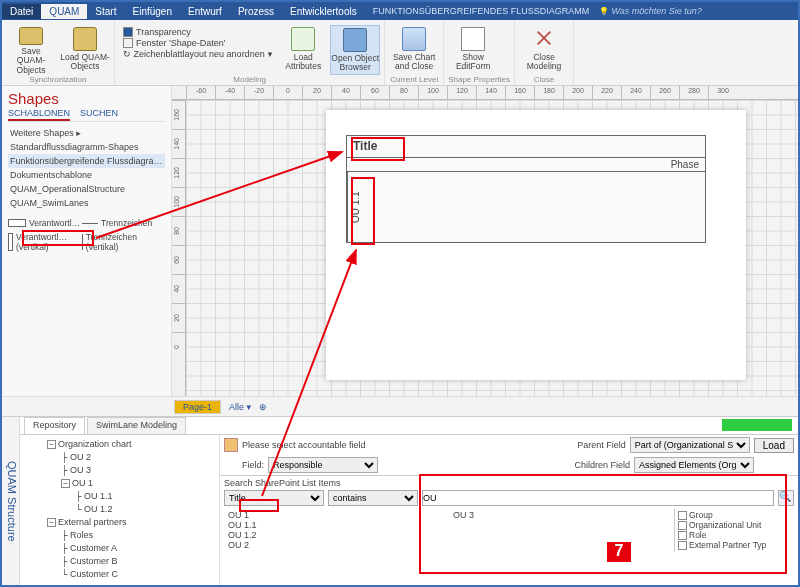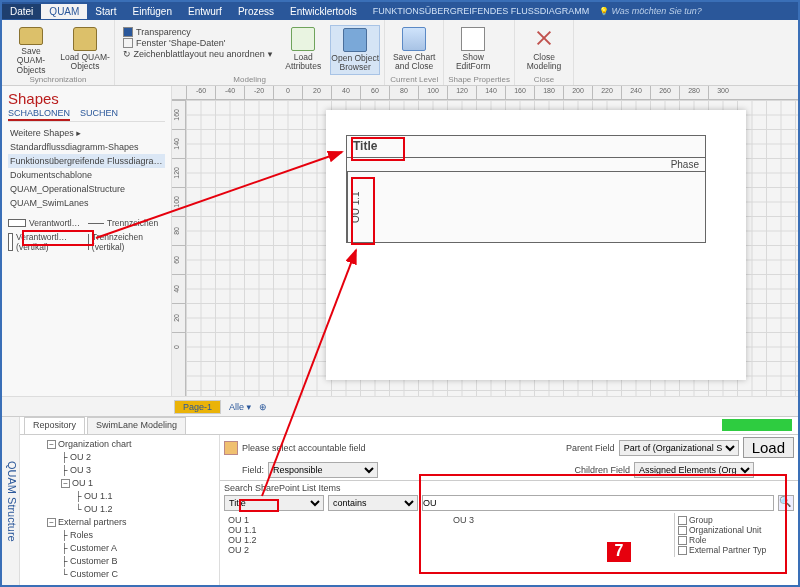--- a/index.html
+++ b/index.html
@@ -41,21 +41,21 @@
 .main { display: flex; height: 310px; }
 .shapes-panel { width: 170px; background: #f8f8f8; border-right: 1px solid #ddd; padding: 4px 6px; font-size: 10px; }
 .shapes-panel h2 { font-size: 15px; font-weight: 400; color: #b91c1c; }
 .shapes-tabs { display: flex; gap: 10px; font-size: 9px; color: #2a579a; border-bottom: 1px solid #ddd; margin-bottom: 4px; }
 .shapes-tabs .t { padding: 1px 0; cursor: pointer; }
 .shapes-tabs .t.active { font-weight: 400; border-bottom: 2px solid #b91c1c; }
 .shapes-list { font-size: 9px; color: #444; }
 .shapes-list .item { padding: 2px 2px; cursor: pointer; white-space: nowrap; overflow: hidden; text-overflow: ellipsis; }
 .shapes-list .item.sel { background: #dbe7f5; }
 .stencil-area { margin-top: 6px; }
-.stencil-row { display: flex; gap: 6px; padding: 2px 0; font-size: 8.5px; align-items: center; }
+.stencil-row { display: flex; padding: 2px 0; font-size: 8.5px; align-items: center; }
 .stencil-row .s { display: flex; align-items: center; gap: 3px; width: 74px; cursor: pointer; }
 .stencil-row .s .sh { width: 18px; height: 8px; border: 1px solid #666; background: #fff; }
 .stencil-row .s .sh.v { width: 6px; height: 18px; }
 .stencil-row .s .sep { width: 16px; height: 1px; background: #666; }
 .stencil-row .s .sep.v { width: 1px; height: 16px; }
 
 
 .canvas-wrap { flex: 1; display: flex; flex-direction: column; background: #e9e9e9; }
 .ruler-h { height: 14px; background: #f0f0f0; border-bottom: 1px solid #bbb; display: flex; overflow: hidden; font-size: 7px; color: #666; position: relative; padding-left: 14px; }
 .ruler-h .tick { width: 29px; flex: none; border-left: 1px solid #bbb; text-align: center; padding-top: 1px; }
@@ -96,21 +96,21 @@
 .search-pane { border-top: 1px solid #ccc; padding: 2px 4px; display: flex; flex-direction: column; gap: 2px; }
 .search-pane .hdr { font-size: 9px; }
 .search-pane .row { display: flex; gap: 4px; align-items: center; }
 .search-pane select, .search-pane input { font-size: 9px; height: 16px; border: 1px solid #aaa; }
 .search-pane .mag { width: 16px; height: 16px; border: 1px solid #aaa; background: #eef; text-align: center; font-size: 10px; color: #2a579a; cursor: pointer; }
 .search-results { display: flex; gap: 0; flex: 1; }
 .search-results .col { flex: 1; padding: 2px 4px; font-size: 9px; }
 .search-results .types { width: 120px; border-left: 1px solid #ccc; padding: 2px 3px; }
 .search-results .types .trow { display: flex; align-items: center; gap: 2px; font-size: 8.5px; }
 .search-results .types .cb { width: 9px; height: 9px; border: 1px solid #888; }
-.btn { border: 1px solid #999; background: #eee; padding: 1px 8px; font-size: 15px; cursor: pointer; }
+.btn { border: 1px solid #999; background: #eee; padding: 1px 8px; font-size: 10px; cursor: pointer; }
 
 
 .redbox { position: absolute; border: 2.5px solid #e6000d; pointer-events: none; }
 .callout { position: absolute; background: #e6000d; color: #fff; font-weight: 700; font-size: 16px; width: 24px; height: 20px; text-align: center; pointer-events: none; }
 svg.arrows { position: absolute; left: 0; top: 0; width: 800px; height: 587px; pointer-events: none; }
 </style>
 </head>
 <body>
 
 <div class="titlebar">

